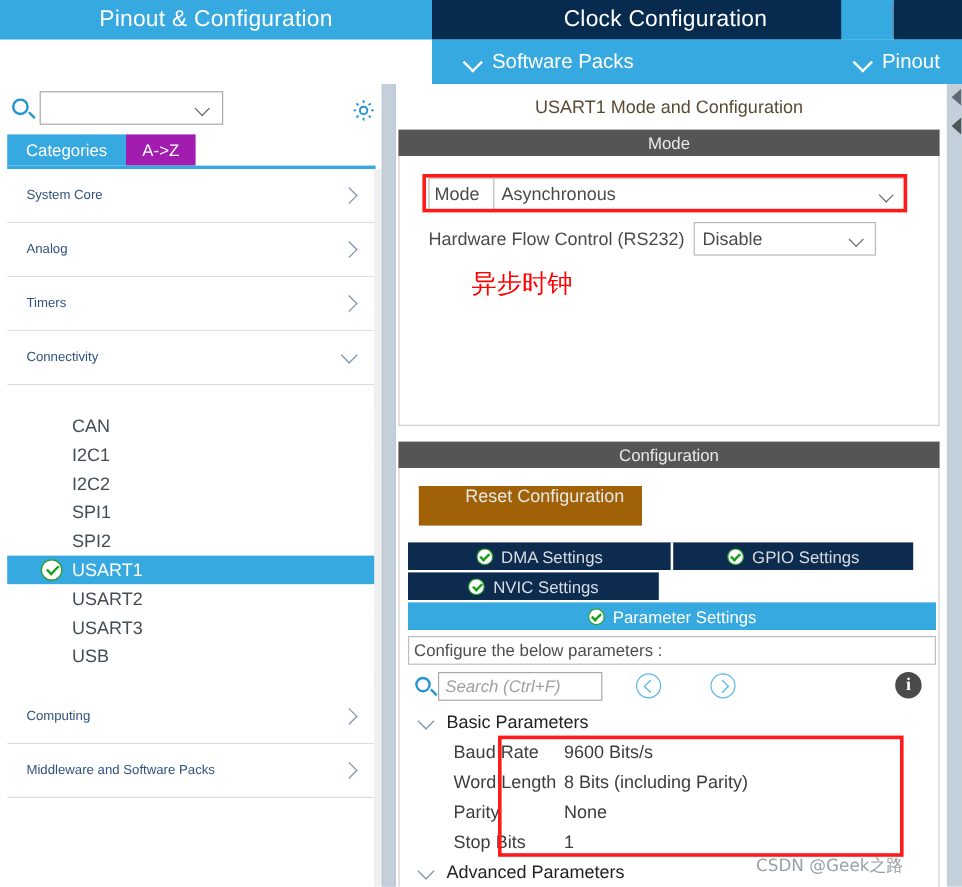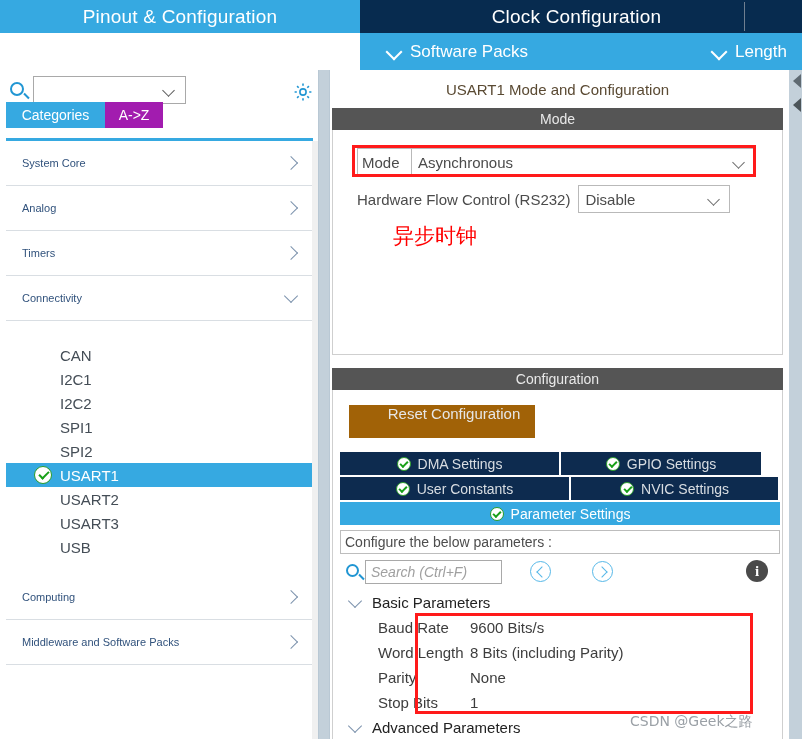--- a/index.html
+++ b/index.html
@@ -15,21 +15,21 @@
   .tabbar {
     position: absolute; left: 0; top: 0; width: 802px; height: 33px;
     background: #36a9e1;
   }
   .tab-main {
     position: absolute; top: 0; height: 33px;
     display: flex; align-items: center; justify-content: center;
     color: #ffffff; font-size: 19px; letter-spacing: .2px;
   }
   .tab-pinout { left: 0; width: 360px; background: #36a9e1; }
-  .tab-clock  { left: 360px; width: 385px; background: #072b4f; padding-left: 48px; }
+  .tab-clock  { left: 360px; width: 341px; background: #072b4f; padding-left: 48px; }
   .tab-right-stub { left: 745px; width: 57px; background: #072b4f; }
   .tab-sep { position: absolute; left: 744px; top: 2px; width: 1px; height: 29px; background: #6f7f90; }
 
   
   .subbar {
     position: absolute; left: 360px; top: 33px; width: 442px; height: 37px;
     background: #36a9e1;
   }
   .subbar-left { position: absolute; left: 0; top: 0; width: 442px; height: 37px; background: #36a9e1; }
   .sb-item {
@@ -67,21 +67,21 @@
   .combo-arrow {
     position: absolute; right: 10px; top: 9px; width: 11px; height: 11px;
   }
   .combo-arrow::before {
     content: ""; position: absolute; left: 0; top: 0; width: 8px; height: 8px;
     border-right: 1.8px solid #5a5a5a; border-bottom: 1.8px solid #5a5a5a;
     transform: rotate(45deg);
   }
   .gear { position: absolute; left: 293px; top: 12px; width: 20px; height: 20px; }
 
-  .cat-tabs { position: absolute; left: 0; top: 32px; width: 360px; height: 26px; }
+  .cat-tabs { position: absolute; left: 0; top: 42px; width: 360px; height: 26px; }
   .cat-tab {
     position: absolute; top: 0; height: 26px; display: flex; align-items: center;
     justify-content: center; font-size: 14px; color: #ffffff;
   }
   .cat-tab-categories { left: 6px; width: 99px; background: #36a9e1; }
   .cat-tab-az { left: 105px; width: 58px; background: #a21caf; }
   .cat-underline { position: absolute; left: 6px; top: 68px; width: 307px; height: 3px; background: #36a9e1; }
 
   .tree {
     position: absolute; left: 6px; top: 71px; width: 307px; height: 598px;
@@ -295,21 +295,21 @@
 
   <div class="subbar-blank"></div>
   <div class="subbar">
     <div class="subbar-left"></div>
     <div class="sb-item sb-softpacks">
       <span class="chev-d"></span>
       <span>Software Packs</span>
     </div>
     <div class="sb-item sb-pinout">
       <span class="chev-d"></span>
-      <span>Length</span>
+      <span>Pinout</span>
     </div>
   </div>
 
   <div class="leftpanel">
 
     <div class="search-row">
       <span class="mag"></span>
       <div class="combo">
         <span class="combo-arrow"></span>
       </div>
@@ -460,24 +460,20 @@
           <div class="subtab" style="width:219px;">
             <span class="ok-dot"></span>
             <span>DMA Settings</span>
           </div>
           <div class="subtab" style="width:202px;">
             <span class="ok-dot"></span>
             <span>GPIO Settings</span>
           </div>
         </div>
         <div class="subtab-row">
-          <div class="subtab" style="width:229px;">
-            <span class="ok-dot"></span>
-            <span>User Constants</span>
-          </div>
           <div class="subtab" style="width:209px;">
             <span class="ok-dot"></span>
             <span>NVIC Settings</span>
           </div>
         </div>
         <div class="subtab-row">
           <div class="subtab active" style="width:440px;">
             <span class="ok-dot"></span>
             <span>Parameter Settings</span>
           </div>

